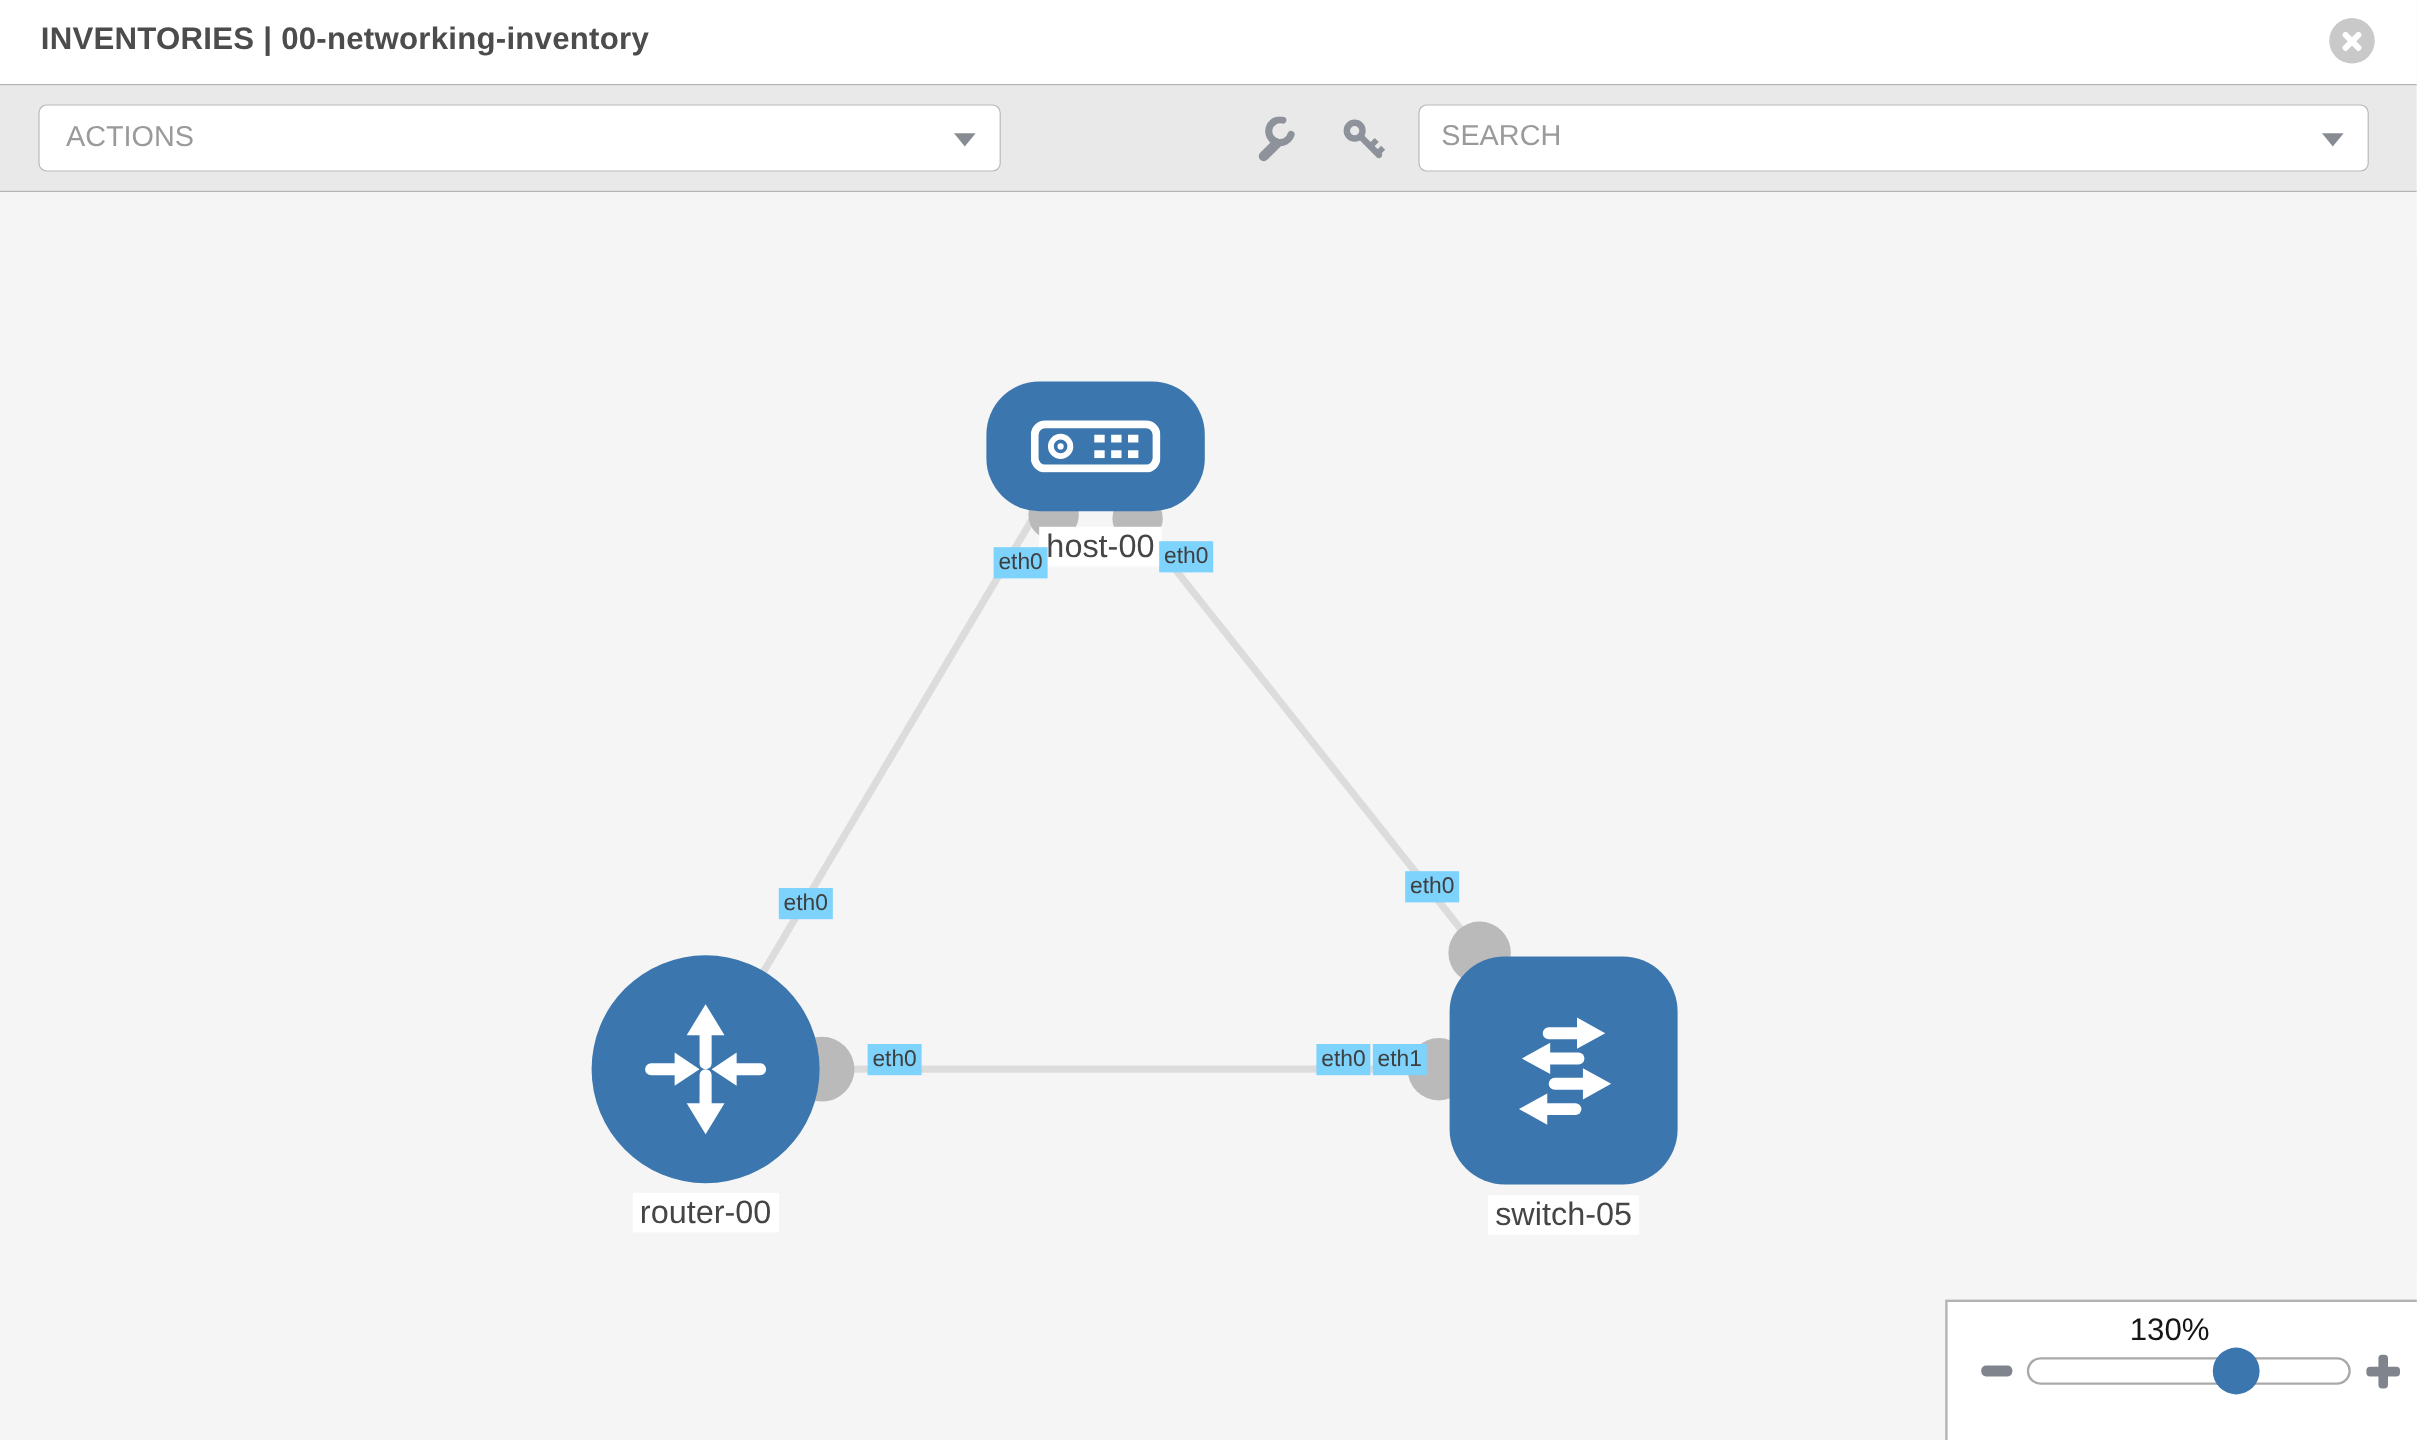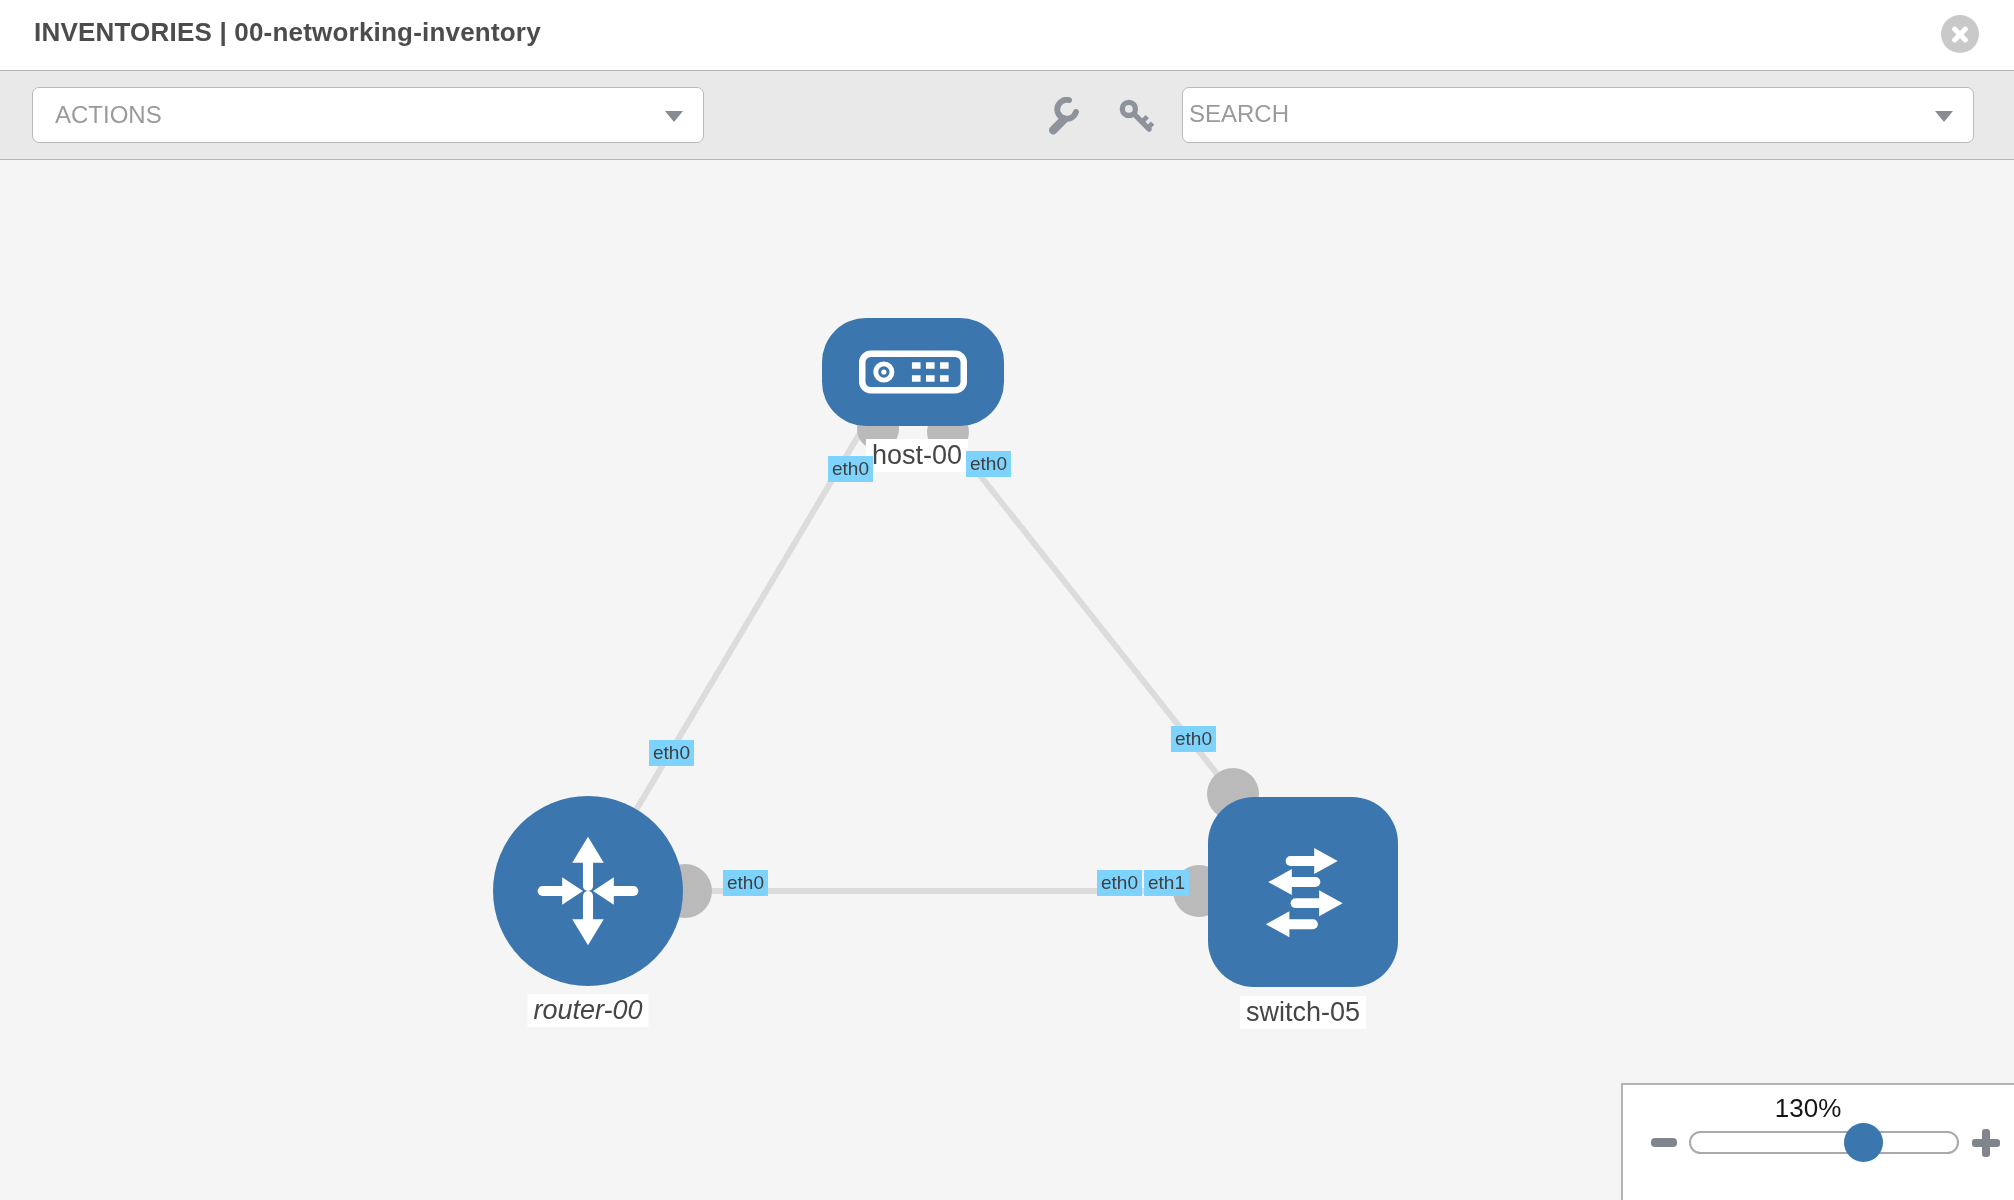--- a/index.html
+++ b/index.html
@@ -30,28 +30,28 @@
 
   
   .toolbar {
     position:absolute; left:0; top:70px; width:2014px; height:90px;
     background:#e9e9e9; border-top:1px solid #b5b5b5; border-bottom:1px solid #b5b5b5;
   }
   .dropdown {
     position:absolute; top:16px; height:56px;
     background:#ffffff; border:1px solid #b9b9b9; border-radius:7px;
   }
-  .dropdown.actions { left:32px;  width:672px; }
+  .dropdown.actions { left:32px;  width:802px; }
   .dropdown.search  { left:1182px; width:792px; }
   .dd-label {
     display:block; line-height:54px; padding-left:22px;
     font-size:24px; color:#9a9a9a;
   }
   .search-input {
-    display:block; width:700px; height:52px; margin-left:4px;
+    display:block; width:700px; height:52px; margin-left:16px;
     border:none; outline:none; background:transparent;
     font-family:"Liberation Sans", sans-serif; font-size:24px; color:#a21caf;
   }
   .search-input::placeholder { color:#9a9a9a; opacity:1; }
   .caret {
     position:absolute; right:20px; top:23px; width:0; height:0;
     border-left:9px solid transparent; border-right:9px solid transparent;
     border-top:11px solid #878b92;
   }
   .icon-btn {
@@ -74,21 +74,21 @@
   }
   .node.host   { left:822px;  top:158px; width:182px; height:108px; border-radius:44px; }
   .node.router { left:493px;  top:636px; width:190px; height:190px; border-radius:50%; }
   .node.switch { left:1208px; top:637px; width:190px; height:190px; border-radius:46px; }
 
   .node-label {
     position:absolute; z-index:4; background:#ffffff; color:#454545;
     font-size:27px; padding:1px 6px; white-space:nowrap; transform:translateX(-50%);
   }
   .nl-host   { left:917px;  top:279px; }
-  .nl-router { left:588px;  top:834px;font-style:italic; }
+  .nl-router { left:588px;  top:834px; }
   .nl-switch { left:1303px; top:836px; }
 
   .iface {
     position:absolute; background:#7dd3fc; color:#3f3f3f;
     font-size:19px; padding:2px 4px; white-space:nowrap;
   }
   .if-host-left    { left:828px;  top:296px; z-index:5; }
   .if-host-right   { left:966px;  top:291px; z-index:5; }
   .if-mid-router   { left:649px;  top:580px; z-index:4; }
   .if-mid-switch   { left:1171px; top:566px; z-index:4; }

